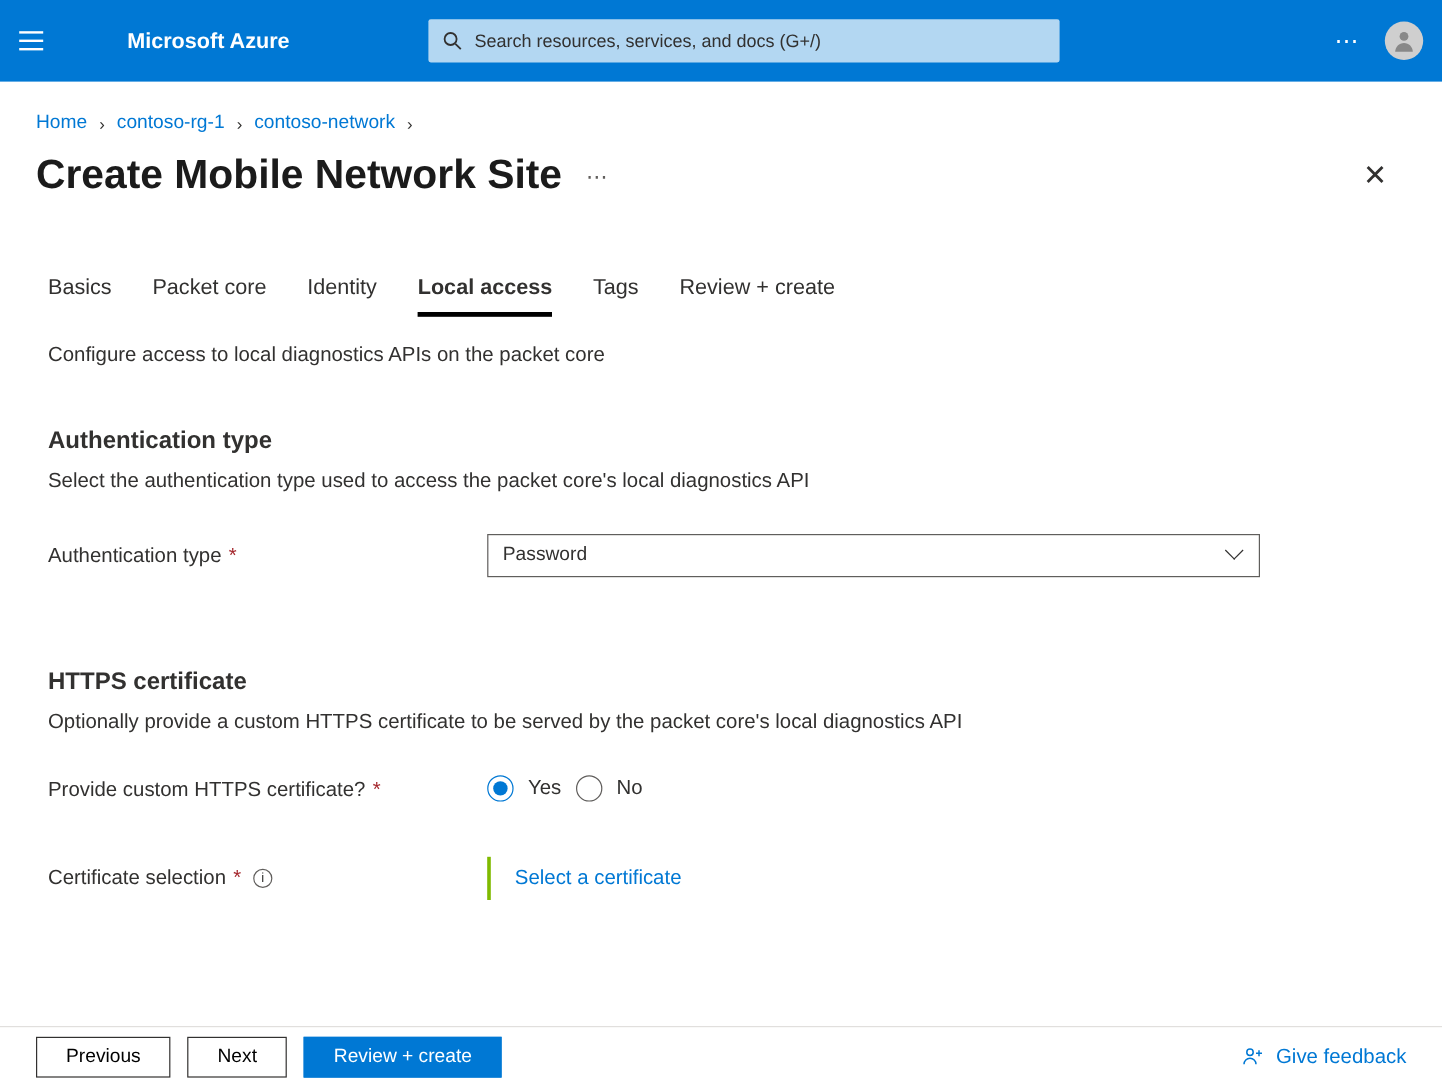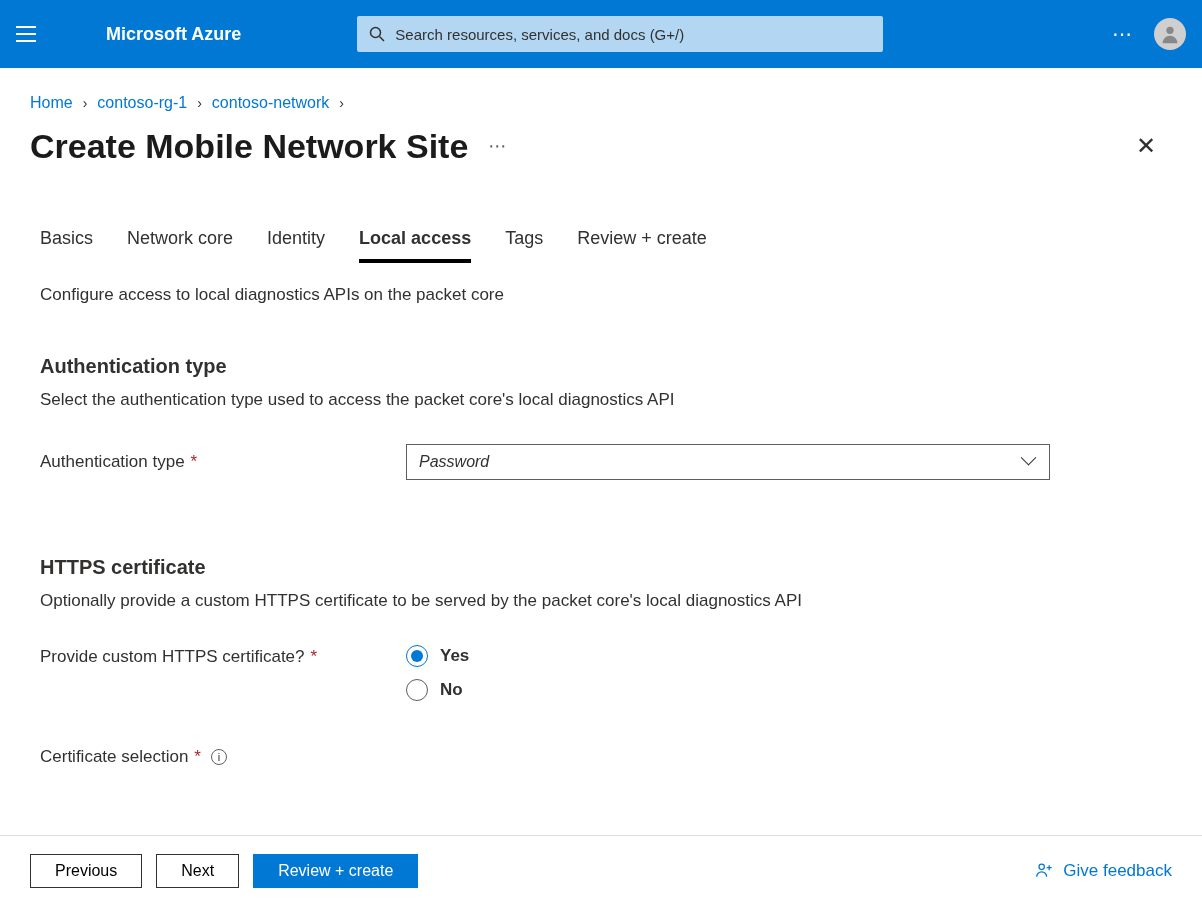--- a/index.html
+++ b/index.html
@@ -40,38 +40,38 @@
     .intro { font-size: 17px; color: #323130; margin-bottom: 50px; }
     .section-title { font-size: 20px; font-weight: 600; margin-bottom: 10px; }
     .section-desc { font-size: 17px; color: #323130; margin-bottom: 34px; margin-top: 12px; }
 
     .form-row { display: flex; align-items: center; margin-bottom: 16px; }
     .form-label { width: 366px; font-size: 17px; color: #323130; display: flex; align-items: center; gap: 6px; }
     .req { color: #a4262c; }
     .info-icon { width: 16px; height: 16px; border: 1px solid #605e5c; border-radius: 50%; display: inline-flex; align-items: center; justify-content: center; font-size: 11px; cursor: pointer; margin-left: 4px; }
 
     .select-box { position: relative; width: 644px; }
-    .select-box select, .select-display { width: 100%; height: 36px; border: 1px solid #605e5c; background: #fff; padding: 0 12px; font-size: 16px; appearance: none; cursor: pointer; display: flex; align-items: center; justify-content: space-between; font-style: italic; }
+    .select-box select, .select-display { width: 100%; height: 36px; border: 1px solid #605e5c; background: #fff; padding: 0 12px; font-size: 16px; appearance: none; cursor: pointer; display: flex; align-items: center; justify-content: space-between; }
     .chev-down { width: 14px; height: 14px; }
     .chev-down::before { content: ""; display: block; width: 10px; height: 10px; border-right: 1.5px solid #323130; border-bottom: 1.5px solid #323130; transform: rotate(45deg) translate(-2px, -2px); }
 
-    .radio-group { display: flex; flex-direction: column; gap: 12px; font-weight: bold; }
+    .radio-group { display: flex; gap: 12px; }
     .radio-item { display: flex; align-items: center; gap: 12px; font-size: 17px; cursor: pointer; }
     .radio { width: 22px; height: 22px; border: 1.5px solid #605e5c; border-radius: 50%; display: flex; align-items: center; justify-content: center; }
     .radio.checked { border-color: #0078d4; }
     .radio.checked::after { content: ""; width: 12px; height: 12px; border-radius: 50%; background: #0078d4; }
 
     .cert-row { display: flex; align-items: stretch; }
     .cert-link-wrap { border-left: 3px solid #7fba00; padding: 8px 20px; }
     .cert-link { color: #0078d4; font-size: 17px; cursor: pointer; }
 
     .spacer-60 { height: 60px; }
 
     
-    .footer { position: absolute; bottom: 0; left: 0; right: 0; border-top: 1px solid #e1dfdd; padding: 18px 30px; display: flex; align-items: center; gap: 14px; background: #fff; }
+    .footer { position: absolute; bottom: 0; left: 0; right: 0; border-top: 1px solid #e1dfdd; padding: 8px 30px; display: flex; align-items: center; gap: 14px; background: #fff; }
     .btn { height: 34px; padding: 0 24px; font-size: 16px; border: 1px solid #323130; background: #fff; cursor: pointer; display: flex; align-items: center; font-family: inherit; }
     .btn.primary { background: #0078d4; border-color: #0078d4; color: #fff; }
     .feedback { margin-left: auto; color: #0078d4; display: flex; align-items: center; gap: 8px; font-size: 17px; cursor: pointer; }
     .feedback svg { width: 20px; height: 20px; fill: none; stroke: #0078d4; stroke-width: 1.5; }
   </style>
 </head>
 <body>
 
 <div class="topbar">
   <div class="hamburger">
@@ -110,21 +110,21 @@
 </div>
 
 <div class="title-row">
   <h1 class="page-title">Create Mobile Network Site</h1>
   <div class="title-dots">⋯</div>
   <div class="close-x">✕</div>
 </div>
 
 <div class="tabs">
   <div class="tab">Basics</div>
-  <div class="tab">Network core</div>
+  <div class="tab">Packet core</div>
   <div class="tab">Identity</div>
   <div class="tab active">Local access</div>
   <div class="tab">Tags</div>
   <div class="tab">Review + create</div>
 </div>
 
 <div class="content">
   <p class="intro">Configure access to local diagnostics APIs on the packet core</p>
 
   <h2 class="section-title">Authentication type</h2>
@@ -166,20 +166,23 @@
   </div>
 
   <div style="height:30px;"></div>
 
   <div class="form-row cert-row">
     <div class="form-label">
       <span>Certificate selection</span>
       <span class="req">*</span>
       <span class="info-icon">i</span>
     </div>
+    <div class="cert-link-wrap">
+      <span class="cert-link">Select a certificate</span>
+    </div>
   </div>
 </div>
 
 <div class="footer">
   <button class="btn">Previous</button>
   <button class="btn">Next</button>
   <button class="btn primary">Review + create</button>
   <div class="feedback">
     <svg viewBox="0 0 24 24">
       <circle cx="8" cy="7" r="3.2"></circle>

